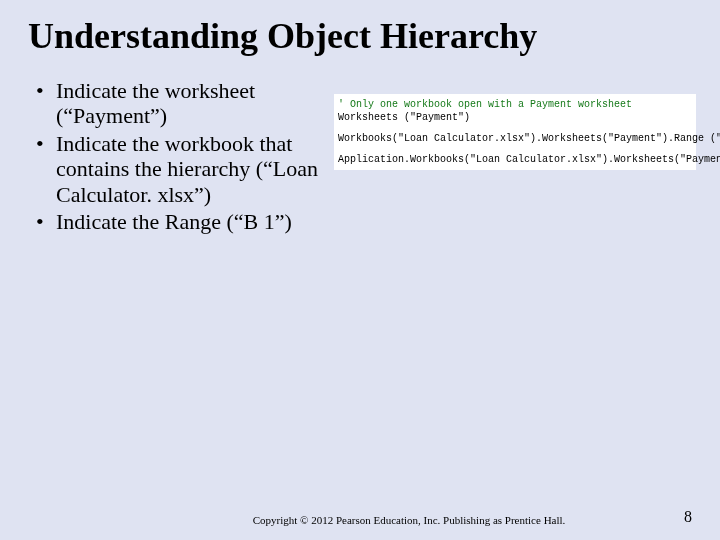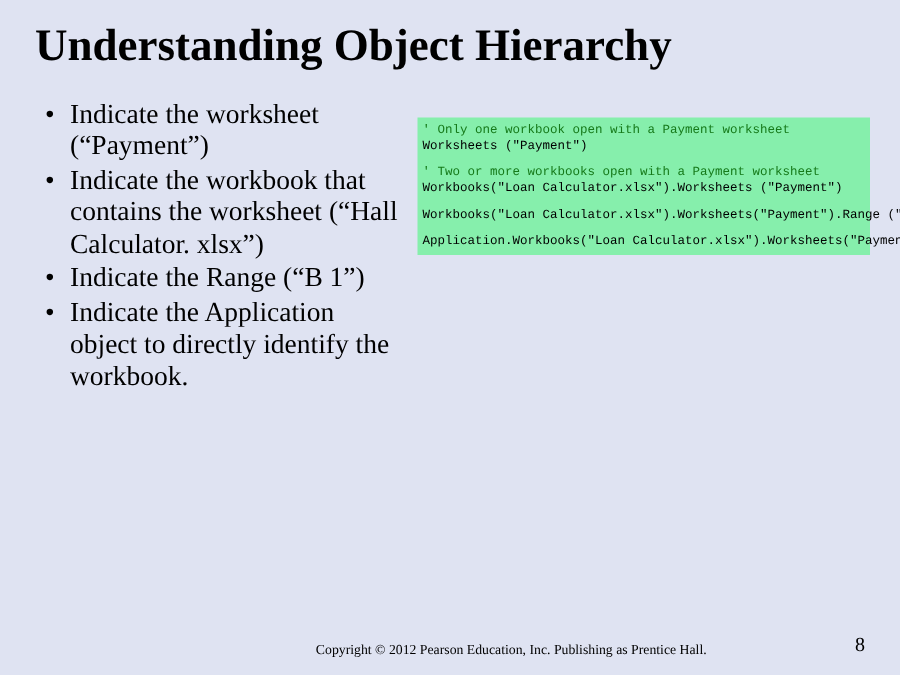--- a/index.html
+++ b/index.html
@@ -46,21 +46,21 @@
     margin-bottom: 2px;
   }
   .bullets li::before {
     content: "•";
     position: absolute;
     left: 0;
     top: 0;
     font-size: 22px;
   }
   .codebox {
-    background: #86efac;
+    background: #ffffff;
     margin-left: 8px;
     margin-top: 16px;
     width: 362px;
     padding: 4px 20px 2px 4px;
     box-sizing: border-box;
   }
   .codebox .block {
     margin-bottom: 8px;
   }
   .codebox .block:last-child {
@@ -103,34 +103,29 @@
 
 <div class="slide">
 
   <div class="title">Understanding Object Hierarchy</div>
 
   <div class="content">
 
     <div class="bullets">
       <ul>
         <li>Indicate the worksheet (“Payment”)</li>
-        <li>Indicate the workbook that contains the worksheet (“Hall Calculator. xlsx”)</li>
+        <li>Indicate the workbook that contains the hierarchy (“Loan Calculator. xlsx”)</li>
         <li>Indicate the Range (“B 1”)</li>
-        <li>Indicate the Application object to directly identify the workbook.</li>
       </ul>
     </div>
 
     <div class="codebox">
       <div class="block">
         <div class="comment">' Only one workbook open with a Payment worksheet</div>
         <div class="code">Worksheets ("Payment")</div>
-      </div>
-      <div class="block">
-        <div class="comment">' Two or more workbooks open with a Payment worksheet</div>
-        <div class="code">Workbooks("Loan Calculator.xlsx").Worksheets ("Payment")</div>
       </div>
       <div class="block">
         <div class="code">Workbooks("Loan Calculator.xlsx").Worksheets("Payment").Range ("B9")</div>
       </div>
       <div class="block">
         <div class="code">Application.Workbooks("Loan Calculator.xlsx").Worksheets("Payment").Range ("B9")</div>
       </div>
     </div>
 
   </div>

